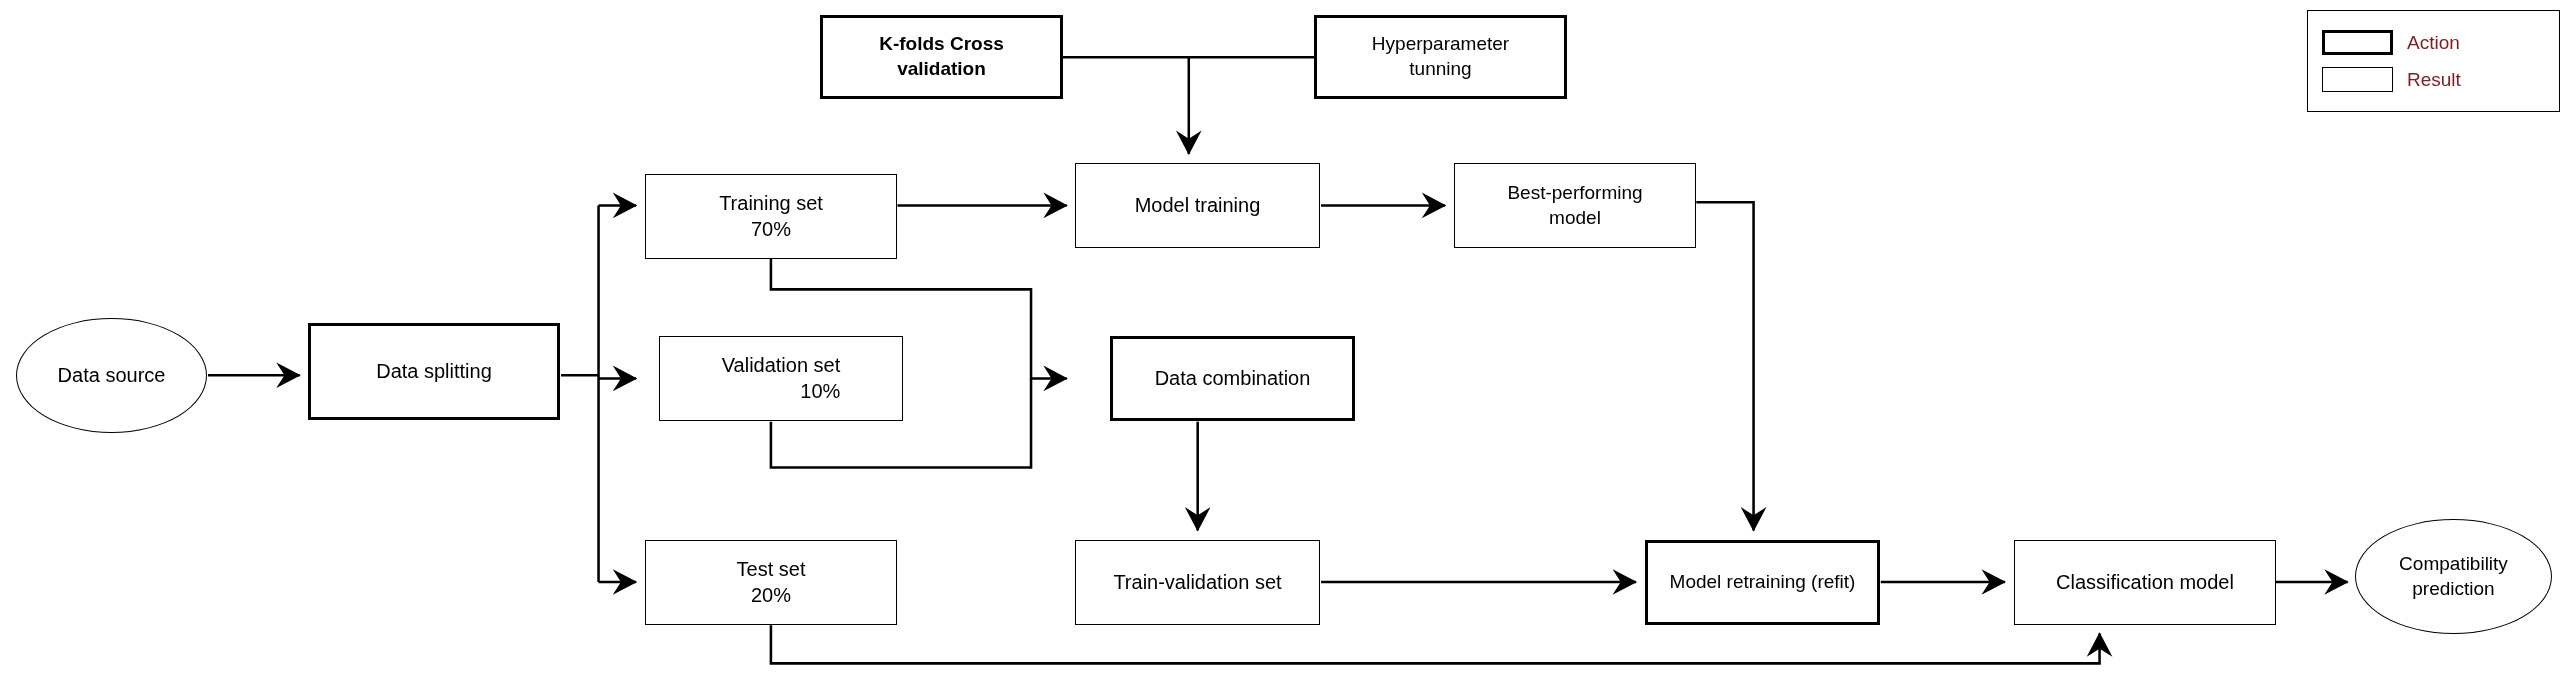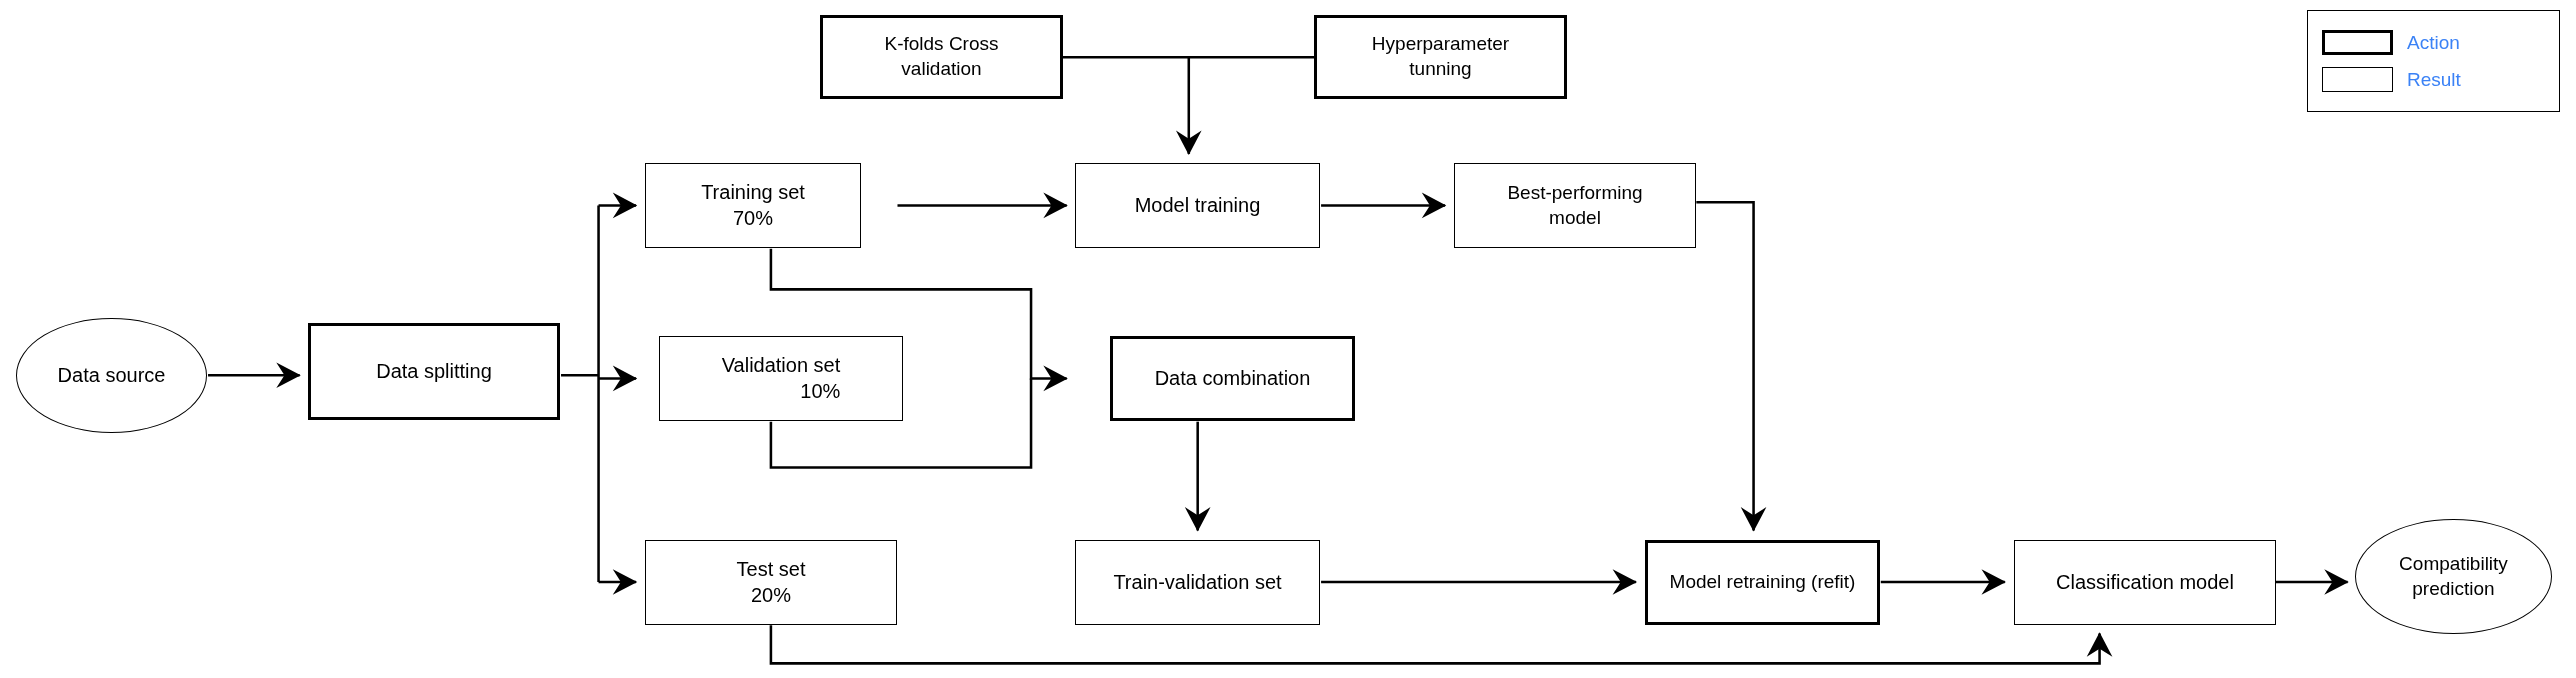--- a/index.html
+++ b/index.html
@@ -18,21 +18,21 @@
 
   .fs-30{font-size:19px;}
   .fs-31{font-size:20px;}
 
   .legend{position:absolute;box-sizing:border-box;background:#ffffff;border:1.9px solid #000000;
           display:flex;flex-direction:column;justify-content:center;gap:11.5px;padding:9px 14px;}
   .legend-row{display:flex;align-items:center;gap:14px;}
   .swatch{box-sizing:border-box;width:71px;height:25.5px;background:#ffffff;}
   .swatch.action{border:3.8px solid #000000;}
   .swatch.result{border:1.9px solid #000000;}
-  .legend-text{font-size:19px;color:#3b82f6;white-space:nowrap;}
+  .legend-text{font-size:19px;color:#7f1d1d;white-space:nowrap;}
 </style>
 </head>
 <body>
 
 <div id="stage">
 
   <svg id="wires" viewBox="0 0 4048 1066" xmlns="http://www.w3.org/2000/svg">
     <defs>
       <marker id="ah" viewBox="0 0 12 12" refX="10.5" refY="6" markerWidth="11" markerHeight="11" orient="auto-start-reverse">
         <path d="M 0.5 0.5 L 11 6 L 0.5 11.5 L 4 6 Z" fill="#000000"></path>
@@ -76,33 +76,33 @@
   </svg>
 
   <div class="node terminator fs-31" style="left:16px;top:318px;width:191px;height:115px;">
     <span class="lbl">Data source</span>
   </div>
 
   <div class="node action fs-31" style="left:308px;top:323px;width:252px;height:97px;">
     <span class="lbl">Data splitting</span>
   </div>
 
-  <div class="node result fs-31" style="left:645px;top:163px;width:216px;height:85px;">
+  <div class="node result fs-31" style="left:645px;top:174px;width:252px;height:85px;">
     <span class="lbl">Training set<br>70%</span>
   </div>
 
   <div class="node result fs-31" style="left:659px;top:336px;width:244px;height:85px;text-align:right;">
     <span class="lbl">Validation set<br>10%</span>
   </div>
 
   <div class="node result fs-31" style="left:645px;top:540px;width:252px;height:85px;">
     <span class="lbl">Test set<br>20%</span>
   </div>
 
-  <div class="node action fs-30" style="left:820px;top:14.6px;width:243px;height:84px;">
+  <div class="node action fs-30" style="left:820px;top:14.6px;width:243px;height:84px;font-weight:bold;">
     <span class="lbl">K-folds Cross<br>validation</span>
   </div>
 
   <div class="node action fs-30" style="left:1314px;top:14.6px;width:253px;height:84px;">
     <span class="lbl">Hyperparameter<br>tunning</span>
   </div>
 
   <div class="node result fs-31" style="left:1075px;top:163px;width:245px;height:85px;">
     <span class="lbl">Model training</span>
   </div>

